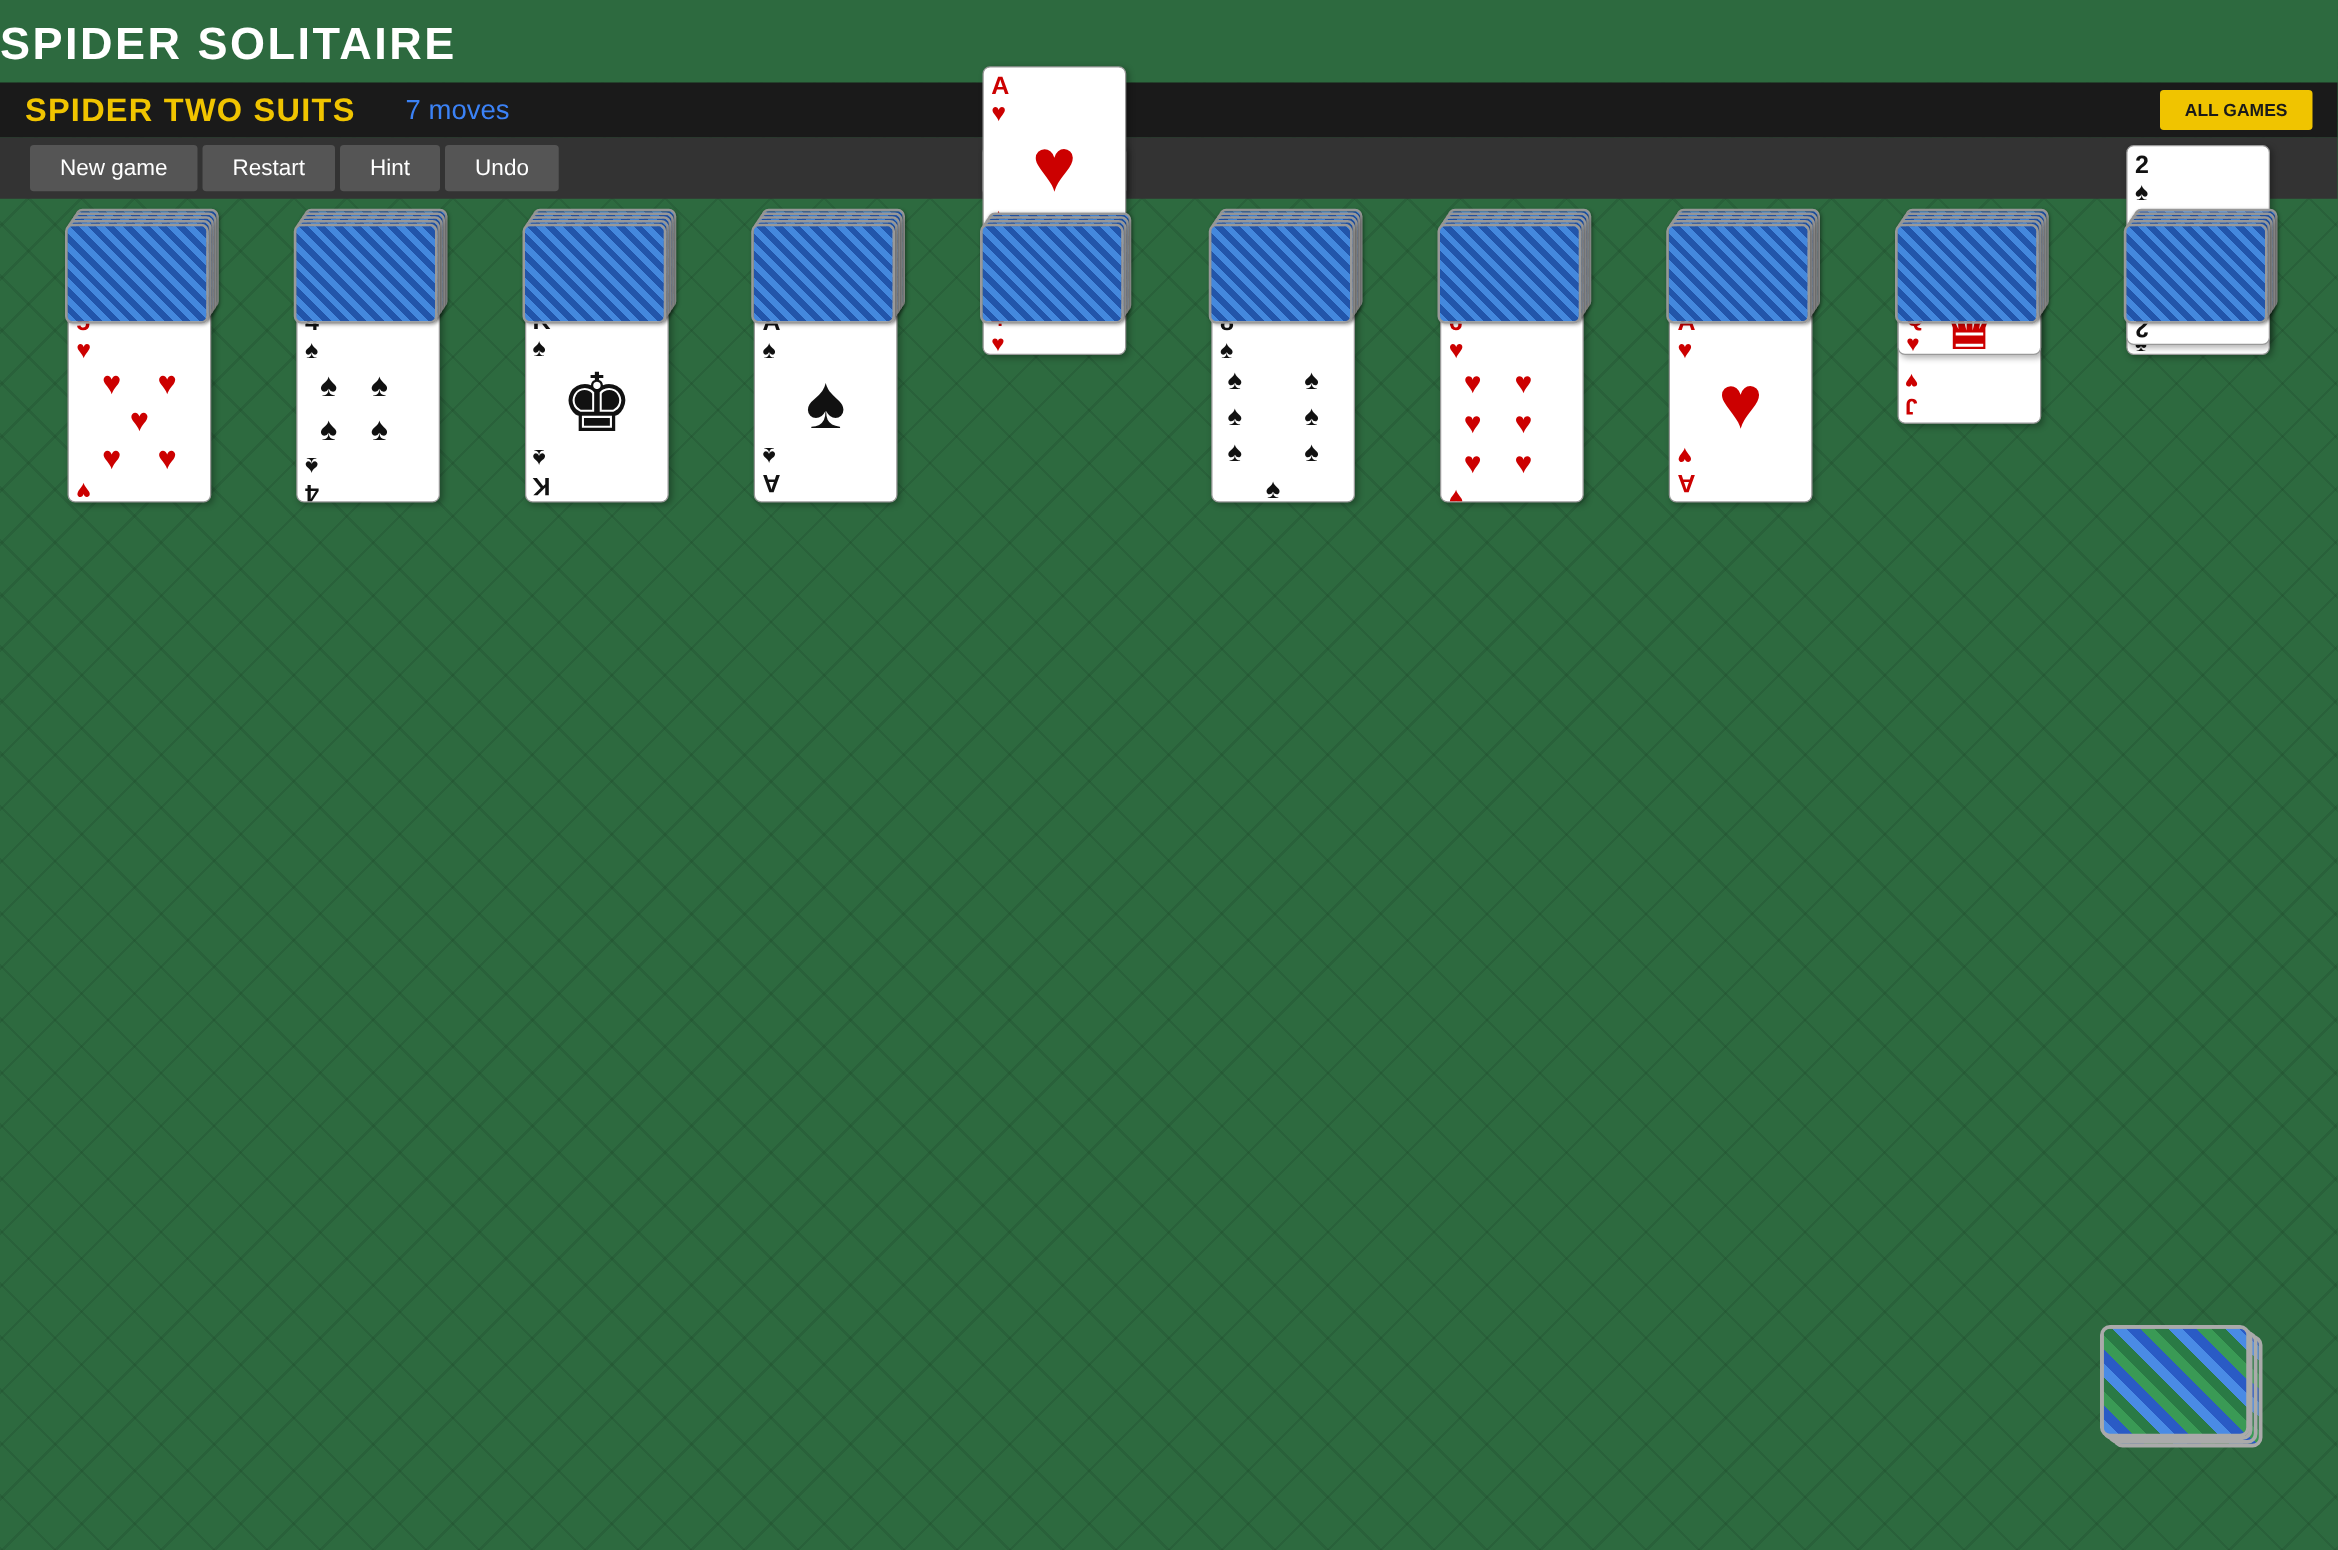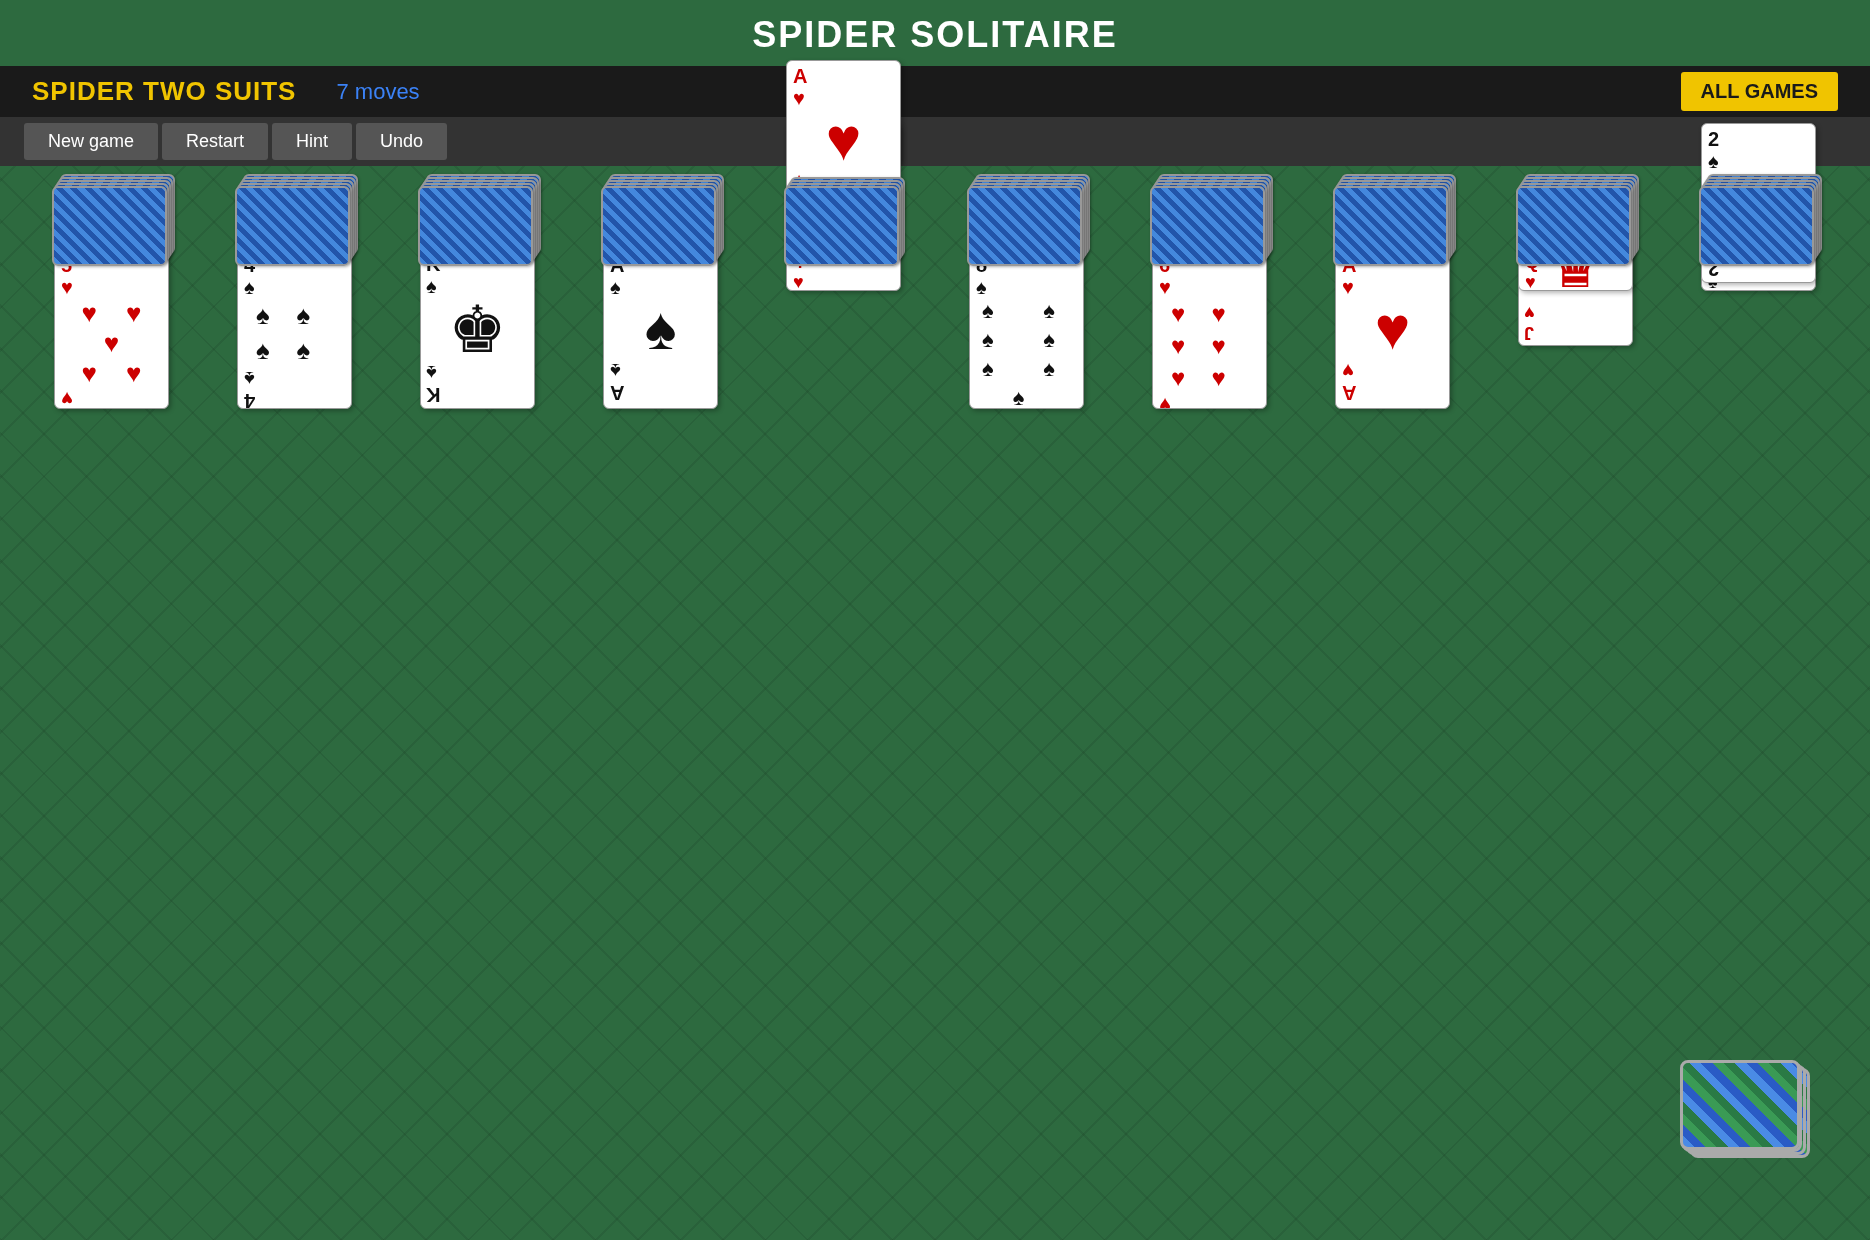--- a/index.html
+++ b/index.html
@@ -24,58 +24,57 @@
         -45deg,
         rgba(0,0,0,0.08) 0px, rgba(0,0,0,0.08) 2px,
         transparent 2px, transparent 30px
       );
       pointer-events: none;
       z-index: 0;
     }
 
     .page-title-bar {
       background-color: #2d6a3f;
-      text-align: center;
       padding: 14px 0 10px;
       position: relative;
       z-index: 1;
     }
     .page-title {
       color: white;
       font-size: 36px;
       font-weight: bold;
       letter-spacing: 2px;
     }
 
     .toolbar {
       background-color: #1a1a1a;
       display: flex;
       align-items: center;
-      padding: 6px 32px;
+      padding: 6px 20px;
       position: relative;
       z-index: 1;
     }
     .game-type-label {
       color: #f0c400;
       font-size: 26px;
       font-weight: bold;
       margin-right: 40px;
       letter-spacing: 1px;
     }
     .moves-label {
       color: #3b82f6;
       font-size: 22px;
       flex: 1;
     }
     .all-games-button {
       background-color: #f0c400;
       color: #1a1a1a;
       border: none;
       padding: 8px 20px;
-      font-size: 20px;
+      font-size: 14px;
       font-weight: bold;
       cursor: pointer;
       border-radius: 3px;
     }
 
     .action-bar {
       background-color: #333;
       display: flex;
       gap: 4px;
       padding: 6px 24px;

